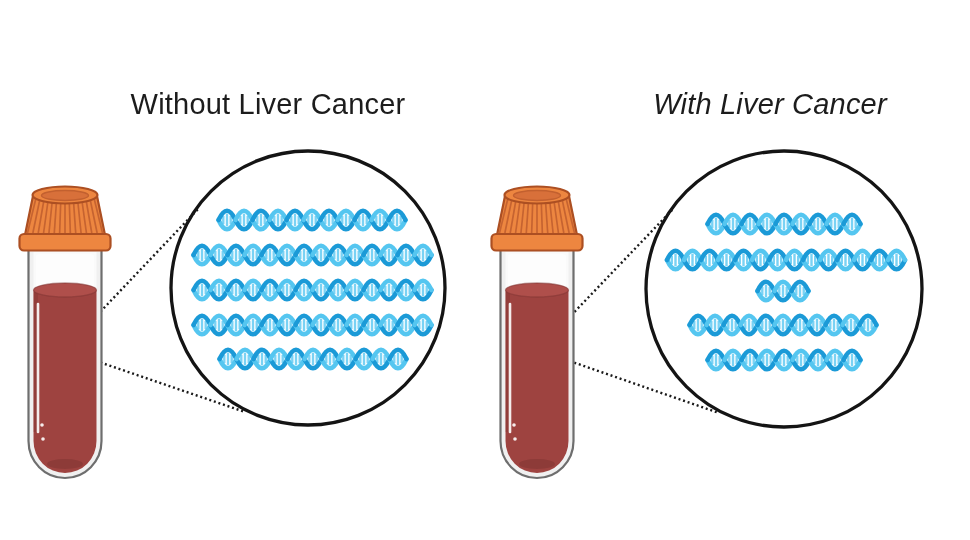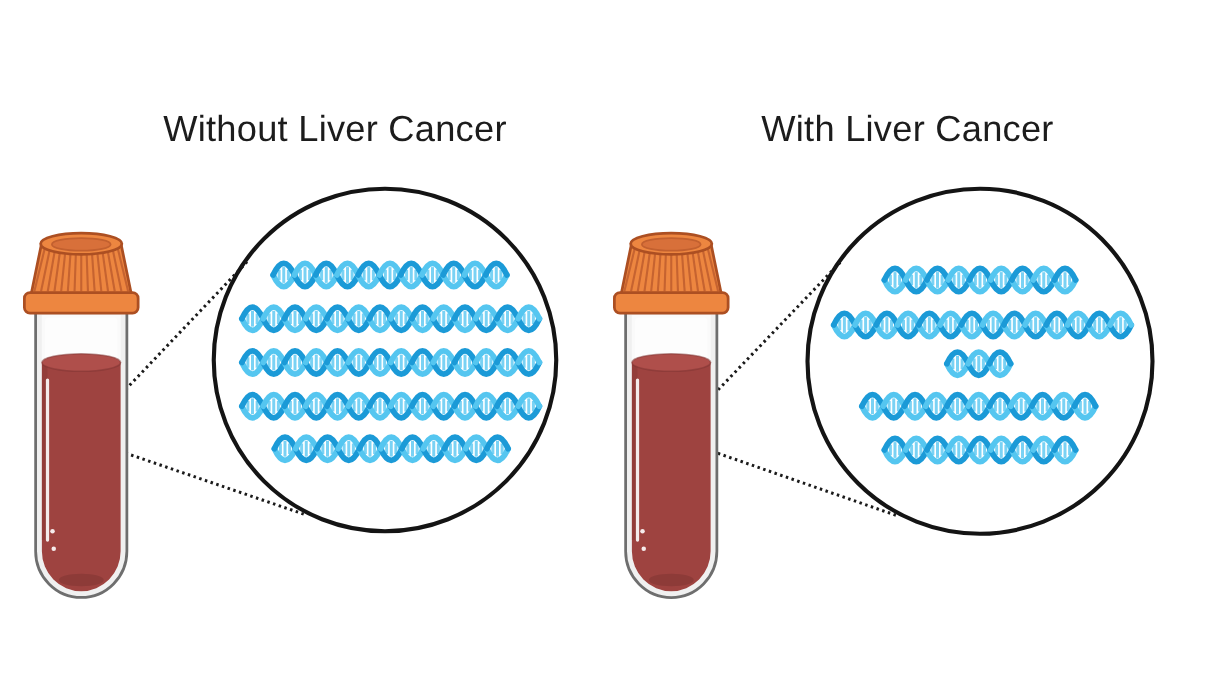--- a/index.html
+++ b/index.html
@@ -1,21 +1,21 @@
 <!DOCTYPE html>
 <html><head>
 <meta charset="utf-8">
 <style>
   html,body{margin:0;padding:0;background:#fff;}
   #stage{position:relative;width:970px;height:540px;background:#fff;overflow:hidden;
          font-family:"Liberation Sans","DejaVu Sans",sans-serif;}
   .title{position:absolute;top:88px;width:400px;text-align:center;
          font-size:29px;font-weight:500;color:#1c1c1c;letter-spacing:.2px;}
   #t-left{left:68px;}
-  #t-right{left:526px;}
+  #t-right{left:570px;font-style:italic;}
   svg{position:absolute;left:0;top:0;}
 </style>
 </head>
 <body>
 
 <div id="stage">
   <svg id="art" width="970" height="540" viewBox="0 0 970 540">
       <g>
         <circle cx="308" cy="288" r="137" fill="#ffffff" stroke="#141414" stroke-width="3.3"></circle>
         <line x1="64" y1="350" x2="199" y2="208" stroke="#1a1a1a" stroke-width="2.4" stroke-dasharray="2 2.8"></line>

